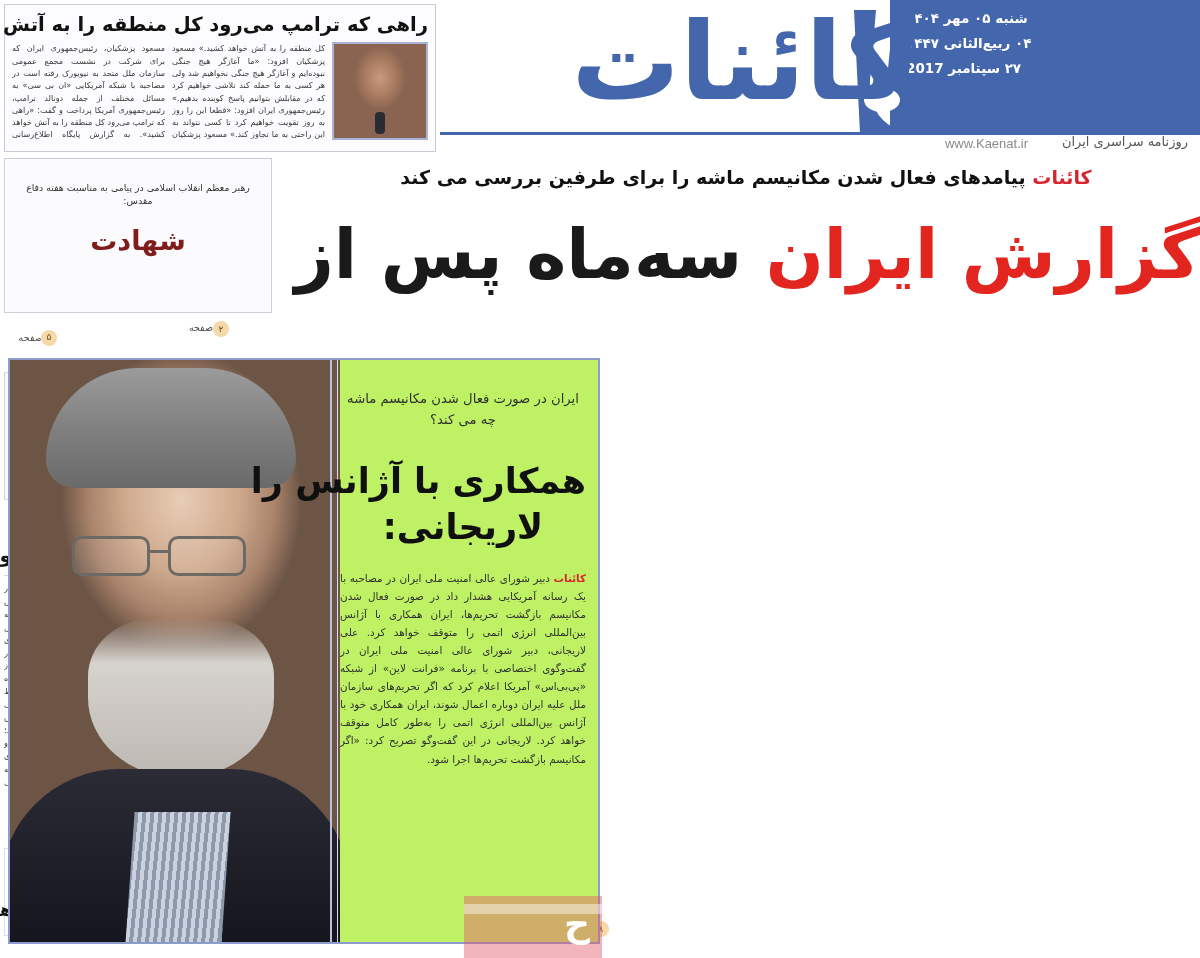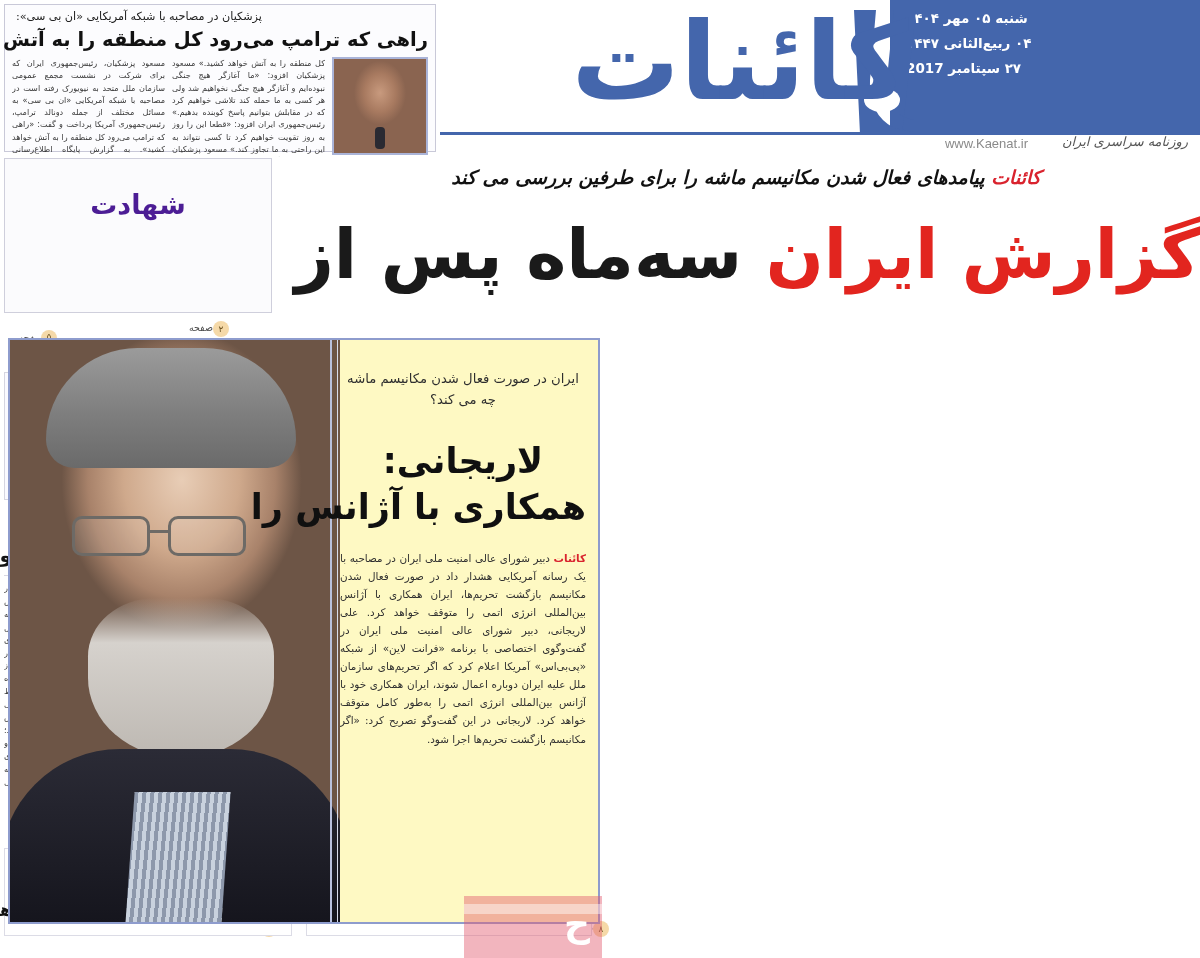--- a/index.html
+++ b/index.html
@@ -63,21 +63,20 @@
   }
   .mast-site {
     position: absolute; top: 136px; right: 172px;
     font-size: 13px; color: #8a8a8a;
     font-family: "Liberation Sans", sans-serif;
     direction: ltr;
   }
   .mast-slogan {
     position: absolute; top: 134px; right: 12px;
     font-size: 13px; color: #555;
-    font-style: italic;
   }
 
   
   .topleft {
     position: absolute; top: 4px; left: 4px;
     width: 432px; height: 148px;
     border: 1px solid #c9c9d8;
     background: #fcfcfe;
     padding: 5px 7px 4px 7px;
   }
@@ -111,21 +110,21 @@
     font-size: 8.1px; line-height: 1.52; color: #3a3a3a;
     text-align: justify; flex: 1; overflow: hidden;
   }
 
   
   .subbanner {
     position: absolute; top: 160px; right: 0;
     width: 908px; height: 34px;
     text-align: center;
     font-size: 19px; font-weight: bold; color: #111;
-    line-height: 34px; white-space: nowrap; font-style: italic;
+    line-height: 34px; white-space: nowrap;
   }
   .subbanner .brand { color: #d9232e; }
 
   
   .mainhead {
     position: absolute; top: 196px; right: 0;
     width: 908px; height: 120px;
     text-align: center;
     font-size: 68px; font-weight: bold; color: #1a1a1a;
     line-height: 118px; white-space: nowrap;
@@ -153,21 +152,21 @@
 
   
   .khbox {
     position: absolute; top: 158px; right: 928px;
     width: 268px; height: 155px;
     border: 1px solid #cfcfdc; background: #fbfbfd;
     padding: 22px 10px 6px 10px;
     text-align: center;
   }
   .khbox .kicker { font-size: 9.4px; color: #333; line-height: 1.4; }
-  .khbox .h1 { font-size: 27px; font-weight: bold; color: #4c1d95; margin-top: 8px; line-height:1.15;}
+  .khbox .h1 { font-size: 27px; font-weight: bold; color: #7f1d1d; margin-top: 18px; line-height:1.15;}
   .khbox .h2 { font-size: 27px; font-weight: bold; color: #111; line-height:1.15; white-space: nowrap;}
 
   
   .arefbox {
     position: absolute; top: 372px; right: 608px;
     width: 588px; height: 128px;
     border: 1px solid #d5d5e0; background: #fafaff;
     display: flex; align-items: center;
     padding: 8px 10px;
   }
@@ -229,23 +228,23 @@
     width: 288px; height: 88px;
     border: 1px solid #dcdce6; background: #ffffff;
     padding: 8px 10px; text-align: left;
   }
   .ershadbox .kicker { font-size: 9.6px; color: #333; }
   .ershadbox .h { font-size: 17.5px; font-weight: bold; color: #111; margin-top: 7px; line-height: 1.35; }
   .ershadbox .h div { white-space: nowrap; }
 
   
   .feature {
-    position: absolute; top: 338px; left: 8px;
+    position: absolute; top: 358px; left: 8px;
     width: 592px; height: 586px;
-    border: 2px solid #8e9ccd; background: #fef9c3;
+    border: 2px solid #8e9ccd; background: #bef264;
     overflow: hidden;
   }
   .feat-photo {
     position: absolute; top: 0; left: 0;
     width: 330px; height: 584px;
     background:
       radial-gradient(ellipse 120px 150px at 52% 24%, #e8cdb6 0%, #cfa98c 48%, #a8826a 78%, #6d5546 100%),
       linear-gradient(180deg,#ffffff 0%,#f2f2f4 30%,#d8d8dc 46%,#242430 58%,#111118 100%);
     overflow: hidden;
   }
@@ -347,21 +346,20 @@
       </svg>
     </div>
 
     <div class="mast-title">کائنات</div>
     <div class="mast-underline"></div>
     <div class="mast-site">www.Kaenat.ir</div>
     <div class="mast-slogan">روزنامه سراسری ایران</div>
   </div>
 
   <div class="topleft">
-    <div class="kicker">پزشکیان در مصاحبه با شبکه آمریکایی «ان بی سی»:</div>
     <div class="headline">راهی که ترامپ می‌رود کل منطقه را به آتش خواهد کشید</div>
     <div class="body">
       <div class="tl-photo"></div>
       <div class="tl-col">کل منطقه را به آتش خواهد کشید.» مسعود پزشکیان افزود: «ما آغازگر هیچ جنگی نبوده‌ایم و آغازگر هیچ جنگی نخواهیم شد ولی هر کسی به ما حمله کند تلاشی خواهیم کرد که در مقابلش بتوانیم پاسخ کوبنده بدهیم.» رئیس‌جمهوری ایران افزود: «قطعا این را روز به روز تقویت خواهیم کرد تا کسی نتواند به این راحتی به ما تجاوز کند.» مسعود پزشکیان در بخش دیگری از سخنانش از سکوت کشورهای غربی در برابر رویدادهای جنگ غزه و شرایط فلسطینیان در این باریکه انتقاد کرد.</div>
       <div class="tl-col">مسعود پزشکیان، رئیس‌جمهوری ایران که برای شرکت در نشست مجمع عمومی سازمان ملل متحد به نیویورک رفته است در مصاحبه با شبکه آمریکایی «ان بی سی» به مسائل مختلف از جمله دونالد ترامپ، رئیس‌جمهوری آمریکا پرداخت و گفت: «راهی که ترامپ می‌رود کل منطقه را به آتش خواهد کشید». به گزارش پایگاه اطلاع‌رسانی ریاست‌جمهوری، او در پاسخ به پرسشی در مورد احتمال وقوع دوباره جنگ گفت: «ما که از جنگ نمی‌ترسیم، ما دنبال جنگ نیستیم. ترامپ گفته که آمده است تا صلح ایجاد کند ولی در حقیقت با این روندی که پیش می‌رود</div>
     </div>
   </div>
 
   <div class="subbanner">
     <span class="brand">کائنات</span><span> پیامدهای فعال شدن مکانیسم ماشه را برای طرفین بررسی می کند</span>
@@ -381,20 +379,21 @@
     <span class="num">۲</span><span>صفحه</span>
   </div>
   <div class="pagebadge" id="badge-dollar">
     <span class="num">۲</span><span>صفحه</span>
   </div>
   <div class="pagebadge" id="badge-ershad">
     <span class="num">۸</span><span>صفحه</span>
   </div>
 
   <div class="khbox">
+    <div class="kicker">رهبر معظم انقلاب اسلامی در پیامی به مناسبت هفته دفاع مقدس:</div>
     <div class="h1">شهادت</div>
   </div>
 
   <div class="arefbox">
     <div class="aref-photo"></div>
     <div class="aref-text">
       <div>عارف: تأمین انرژی مورد نیاز بخش</div>
       <div>تولید در اولویت اقدامات دولت است</div>
     </div>
   </div>
@@ -435,22 +434,22 @@
       <div class="feat-shirt"></div>
     </div>
     <div class="feat-divider"></div>
     <div class="feat-rule2"></div>
     <div class="feat-text">
       <div class="feat-kicker">
         <div>ایران در صورت فعال شدن مکانیسم ماشه</div>
         <div>چه می کند؟</div>
       </div>
       <div class="feat-head">
+        <div>همکاری با آژانس را</div>
         <div>لاریجانی:</div>
-        <div>همکاری با آژانس را</div>
       </div>
       <div class="feat-body"><span class="brandmark">کائنات</span><span> دبیر شورای عالی امنیت ملی ایران در مصاحبه با یک رسانه آمریکایی هشدار داد در صورت فعال شدن مکانیسم بازگشت تحریم‌ها، ایران همکاری با آژانس بین‌المللی انرژی اتمی را متوقف خواهد کرد.
 علی لاریجانی، دبیر شورای عالی امنیت ملی ایران در گفت‌وگوی اختصاصی با برنامه «فرانت لاین» از شبکه «پی‌بی‌اس» آمریکا اعلام کرد که اگر تحریم‌های سازمان ملل علیه ایران دوباره اعمال شوند، ایران همکاری خود با آژانس بین‌المللی انرژی اتمی را به‌طور کامل متوقف خواهد کرد.
 لاریجانی در این گفت‌وگو تصریح کرد: «اگر مکانیسم بازگشت تحریم‌ها اجرا شود.</span></div>
     </div>
   </div>
 
   <div class="watermark">
     <div class="wm-bars"></div>
     <div class="wm-glyph">ح</div>

